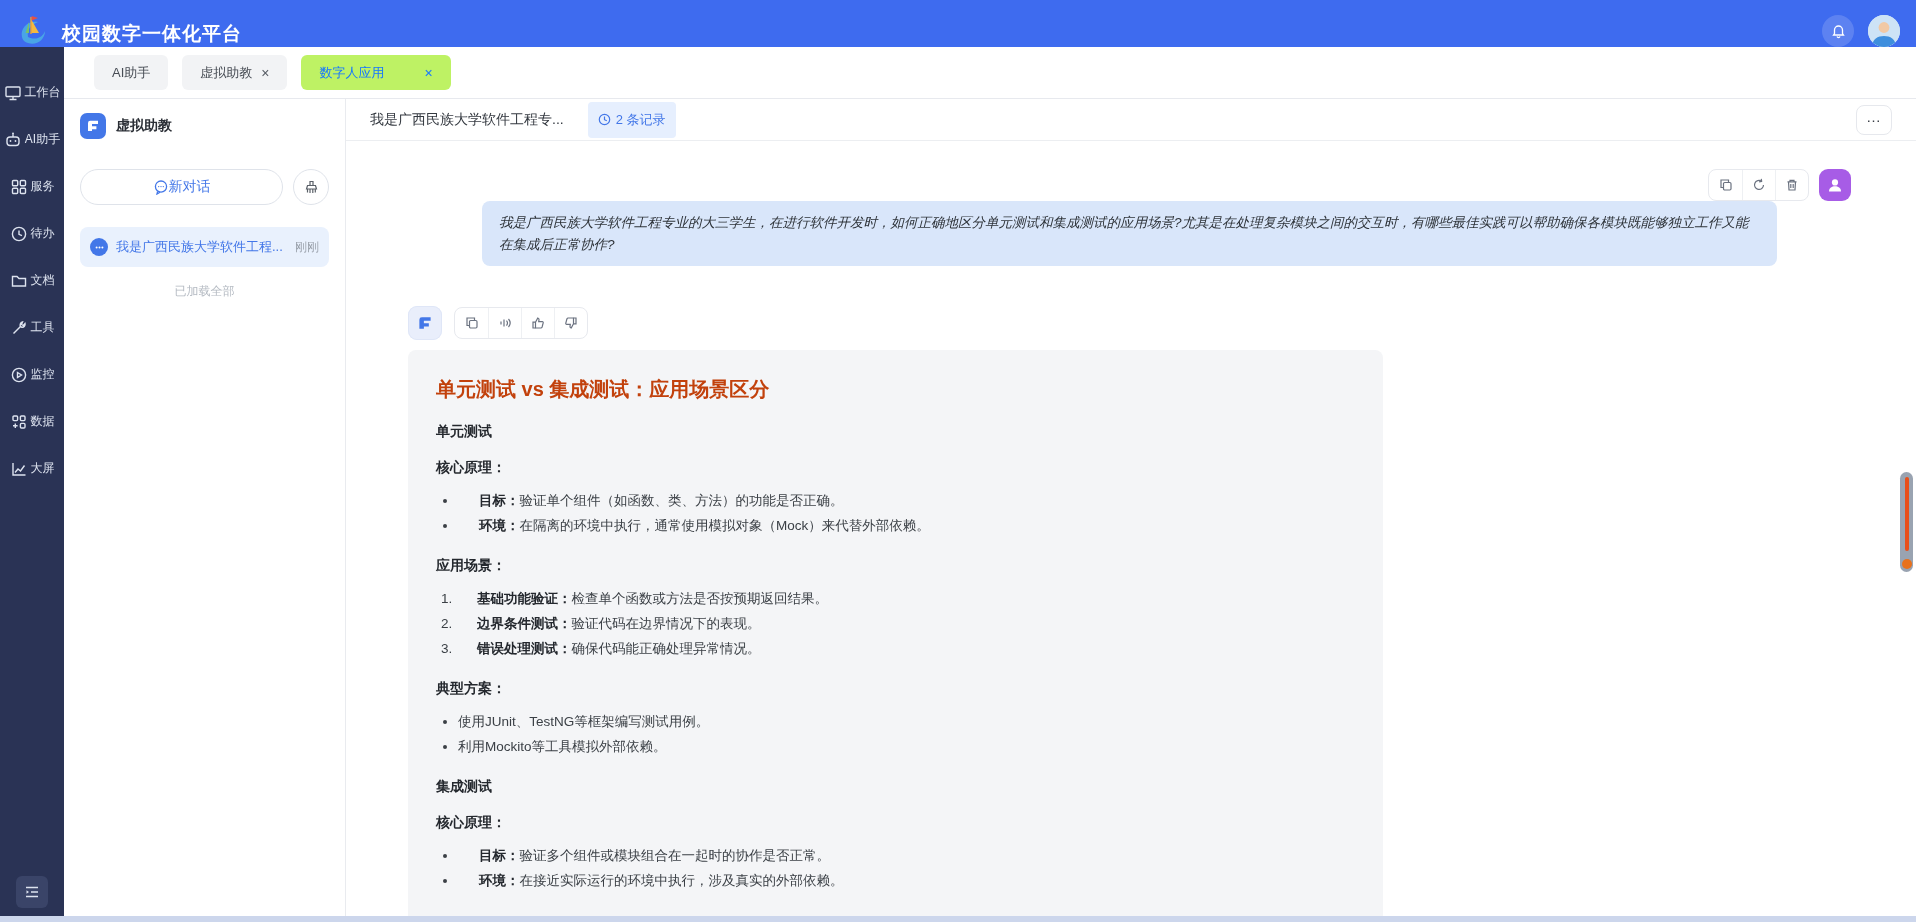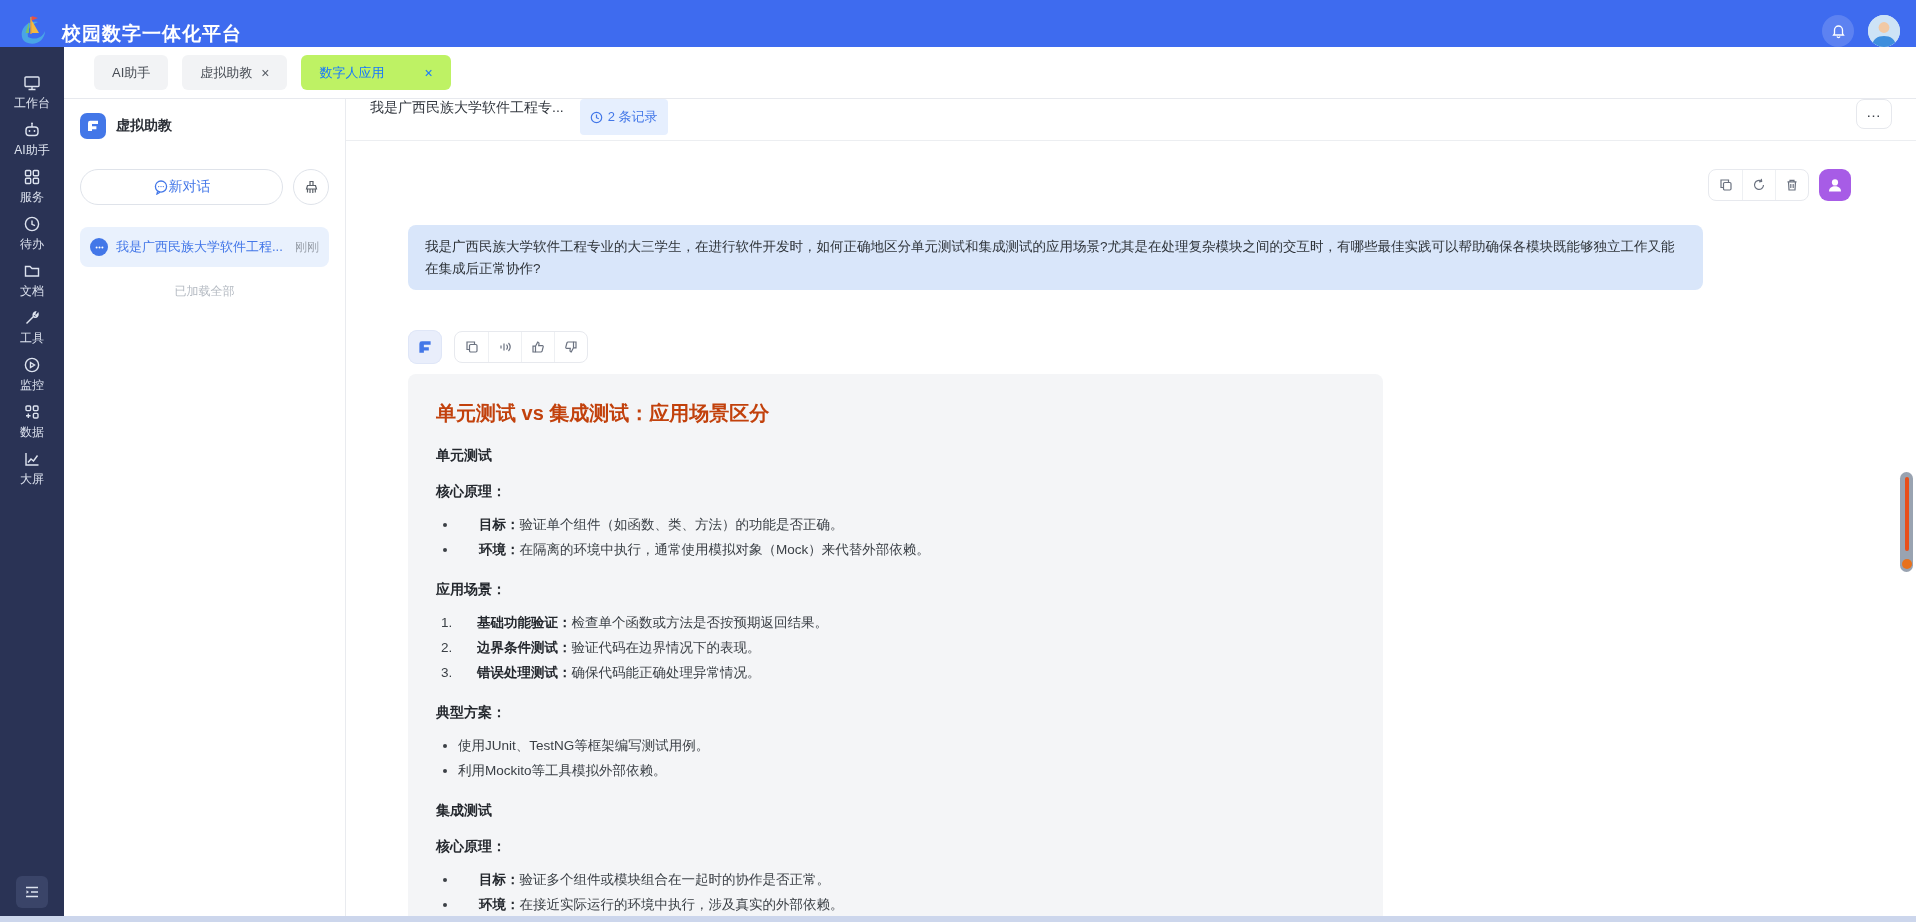--- a/index.html
+++ b/index.html
@@ -13,21 +13,21 @@
   .app-title { color:#fff; font-size:19px; font-weight:bold; letter-spacing:1px; }
   .topbar-right { margin-left:auto; display:flex; align-items:center; gap:14px; }
   .bell-wrap { width:32px; height:32px; border-radius:50%; background:rgba(255,255,255,.16);
     display:flex; align-items:center; justify-content:center; cursor:pointer; }
   .avatar-top { width:32px; height:32px; border-radius:50%; overflow:hidden; background:#cde3f6; }
 
   
   .sidebar { position:absolute; left:0; top:47px; width:64px; height:875px;
     background:#2A3355; z-index:20; }
   .side-items { padding-top:22px; display:flex; flex-direction:column; }
-  .side-item { height:47px; display:flex; flex-direction:column; align-items:center;
+  .side-item { height:47px; display:flex; flex-direction:row; align-items:center;
     justify-content:center; gap:3px; cursor:pointer; color:#dde3ef; }
   .side-item svg { display:block; }
   .side-label { font-size:12px; color:#dde3ef; }
   .collapse-btn { position:absolute; left:16px; bottom:14px; width:32px; height:32px;
     border-radius:6px; background:#3A4468; display:flex; align-items:center; justify-content:center; cursor:pointer; }
 
   
   .tabbar { position:absolute; left:64px; top:47px; width:1852px; height:52px; background:#fff;
     border-bottom:1px solid #e7e9ee; display:flex; align-items:center; padding-left:30px; gap:14px; z-index:10; }
   .tab { height:35px; padding:0 18px; border-radius:6px; background:#f2f3f5; color:#474c54;
@@ -51,38 +51,38 @@
   .conv-item { margin-top:22px; height:40px; border-radius:8px; background:#e9f1fd;
     display:flex; align-items:center; gap:8px; padding:0 10px; cursor:pointer; }
   .conv-ico { width:18px; height:18px; border-radius:50%; background:#4377E8; flex:0 0 18px;
     display:flex; align-items:center; justify-content:center; }
   .conv-title { flex:1; font-size:13px; color:#4377E8; white-space:nowrap; overflow:hidden; text-overflow:ellipsis; }
   .conv-time { font-size:12px; color:#9aa1ab; }
   .loaded-all { margin-top:16px; text-align:center; font-size:12px; color:#b4bac2; }
 
   
   .chat { position:absolute; left:346px; top:99px; width:1570px; height:823px; background:#fff; overflow:hidden; }
-  .chat-header { height:42px; border-bottom:1px solid #eceef1; display:flex; align-items:flex-start; padding:0 24px; }
+  .chat-header { height:42px; border-bottom:1px solid #eceef1; display:flex; align-items:center; padding:0 24px;gap:8px; }
   .chat-title { font-size:14px; color:#343940; }
   .chat-badge { margin-left:16px; height:36px; padding:0 10px; border-radius:4px; background:#e6effe;
     color:#4377E8; font-size:13px; display:flex; align-items:center; gap:5px; }
   .more-btn { margin-left:auto; width:36px; height:30px; border:1px solid #e6e8ed; border-radius:8px;
     background:#fff; color:#3a3f47; font-size:15px; letter-spacing:1px; display:flex; align-items:center;
     justify-content:center; cursor:pointer; padding-bottom:6px; }
 
   .messages { position:relative; padding:0 65px 0 62px; height:781px; overflow:hidden; }
 
   .msg-user-head { margin-top:28px; display:flex; align-items:center; justify-content:flex-end; gap:10px; }
   .icon-group { display:flex; border:1px solid #e7e9ee; border-radius:8px; background:#fff; overflow:hidden; }
   .icon-group .ibtn { width:33px; height:30px; display:flex; align-items:center; justify-content:center;
     cursor:pointer; border-left:1px solid #eef0f3; }
   .icon-group .ibtn:first-child { border-left:none; }
   .user-avatar { width:32px; height:32px; border-radius:9px; background:#A75CE6;
     display:flex; align-items:center; justify-content:center; }
-  .user-bubble-row { display:flex; justify-content:flex-start; margin-top:24px; }
+  .user-bubble-row { display:flex; justify-content:center; margin-top:0;font-style:italic; }
   .user-bubble { max-width:1295px; background:#d9e6fa; border-radius:8px; padding:11px 17px;
     font-size:13.5px; color:#2e3339; line-height:1.6; }
 
   .msg-ai-head { margin-top:40px; display:flex; align-items:center; gap:12px; }
   .ai-avatar { width:34px; height:34px; border-radius:9px; background:#e9eefb;
     display:flex; align-items:center; justify-content:center; box-shadow:0 0 0 1px #dfe6f7 inset; }
   .ai-bubble { margin-top:10px; width:975px; background:#f4f5f7; border-radius:8px; padding:24px 28px 30px 28px;
     color:#33373d; }
   .ai-bubble h1 { font-size:20px; font-weight:bold; color:#c2410c; margin:2px 0 20px 0; }
   .ai-bubble h3 { font-size:14px; font-weight:bold; color:#24282e; margin:18px 0 12px 0; }

